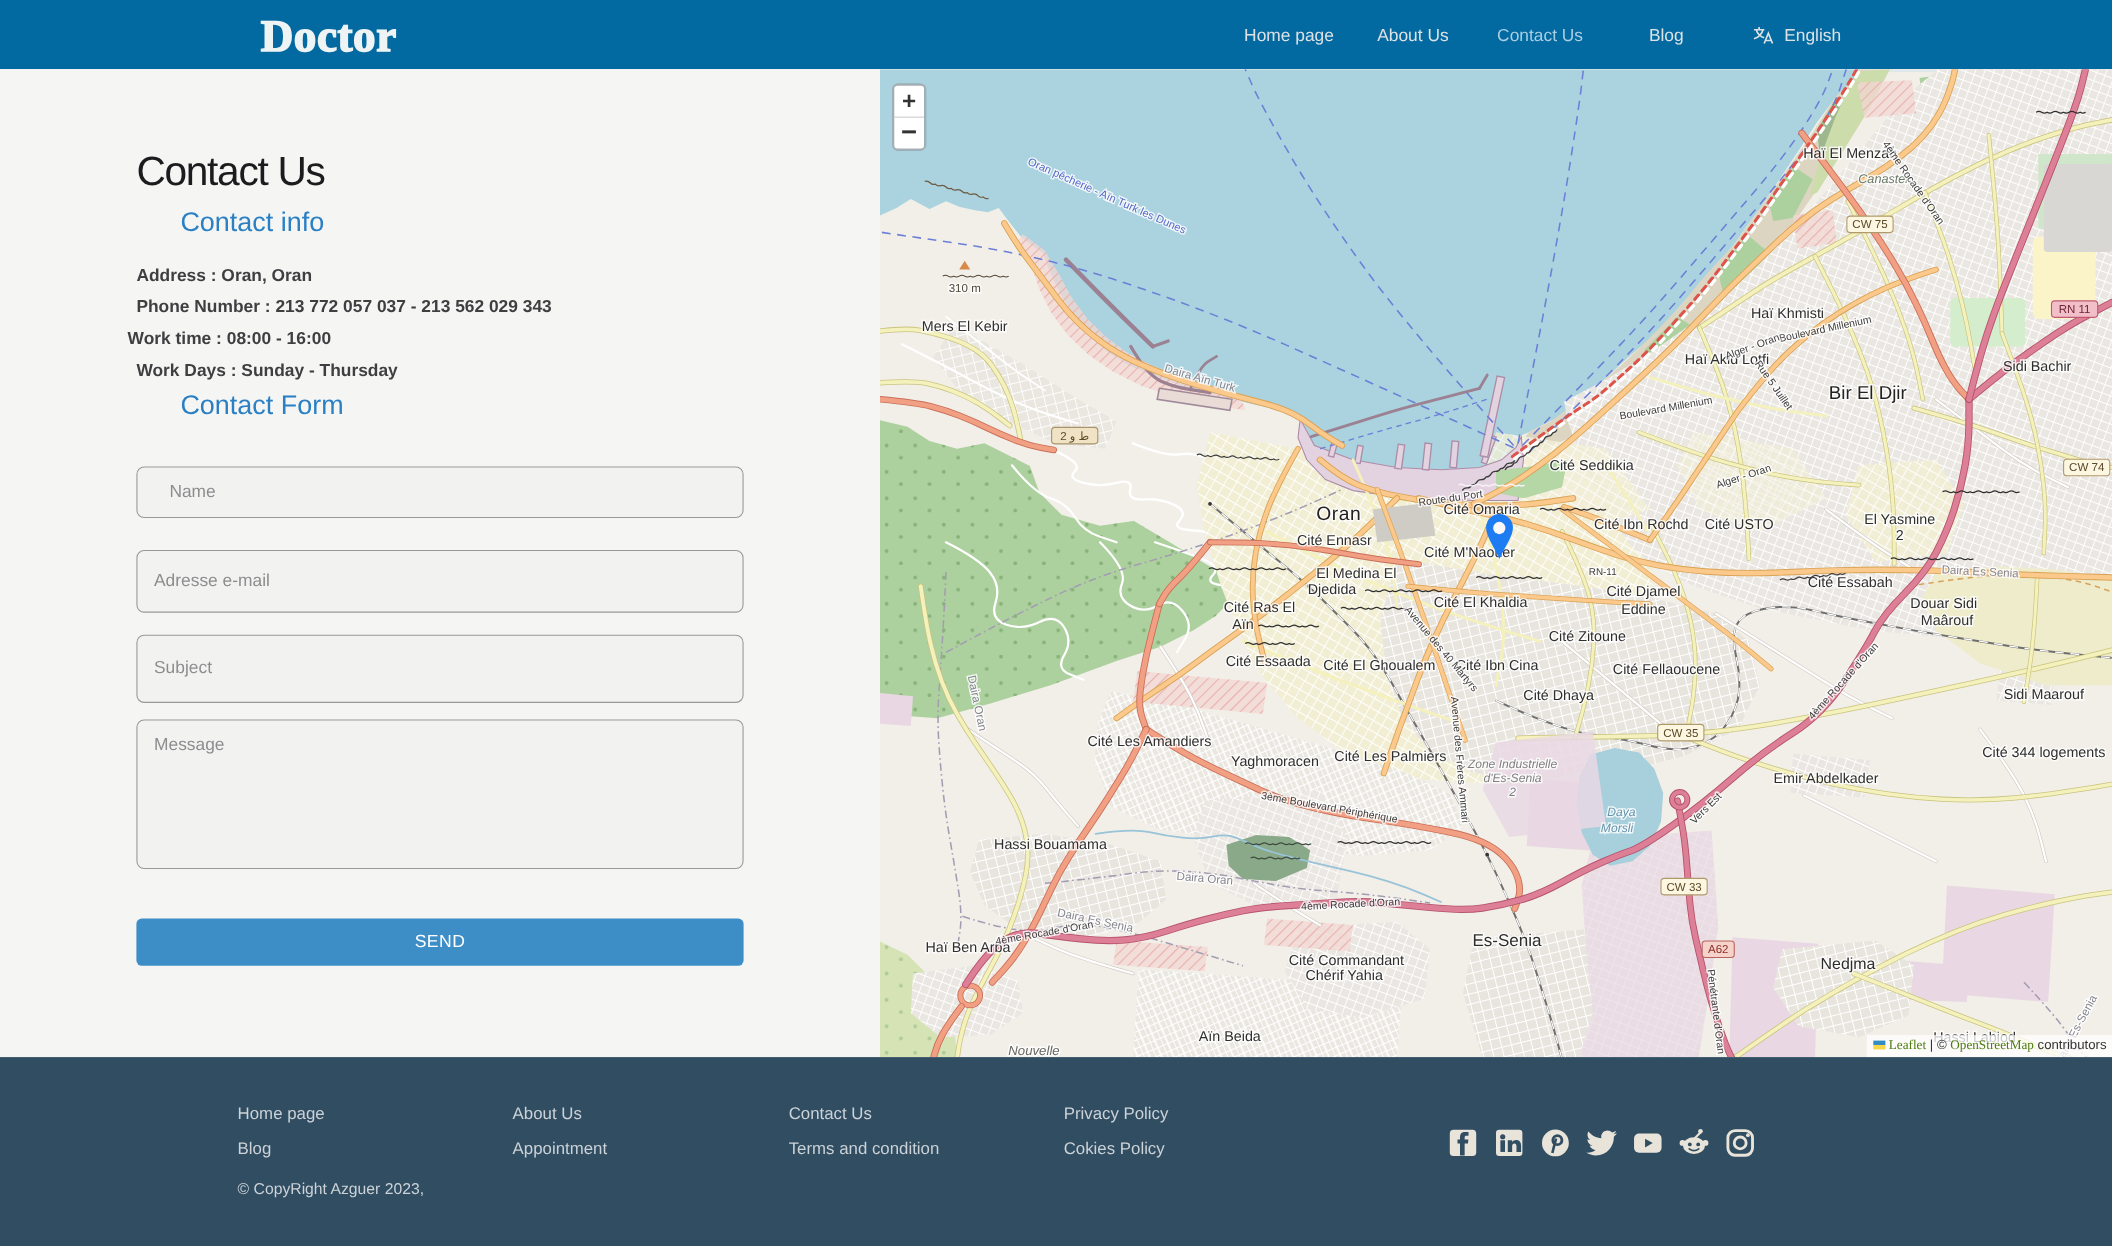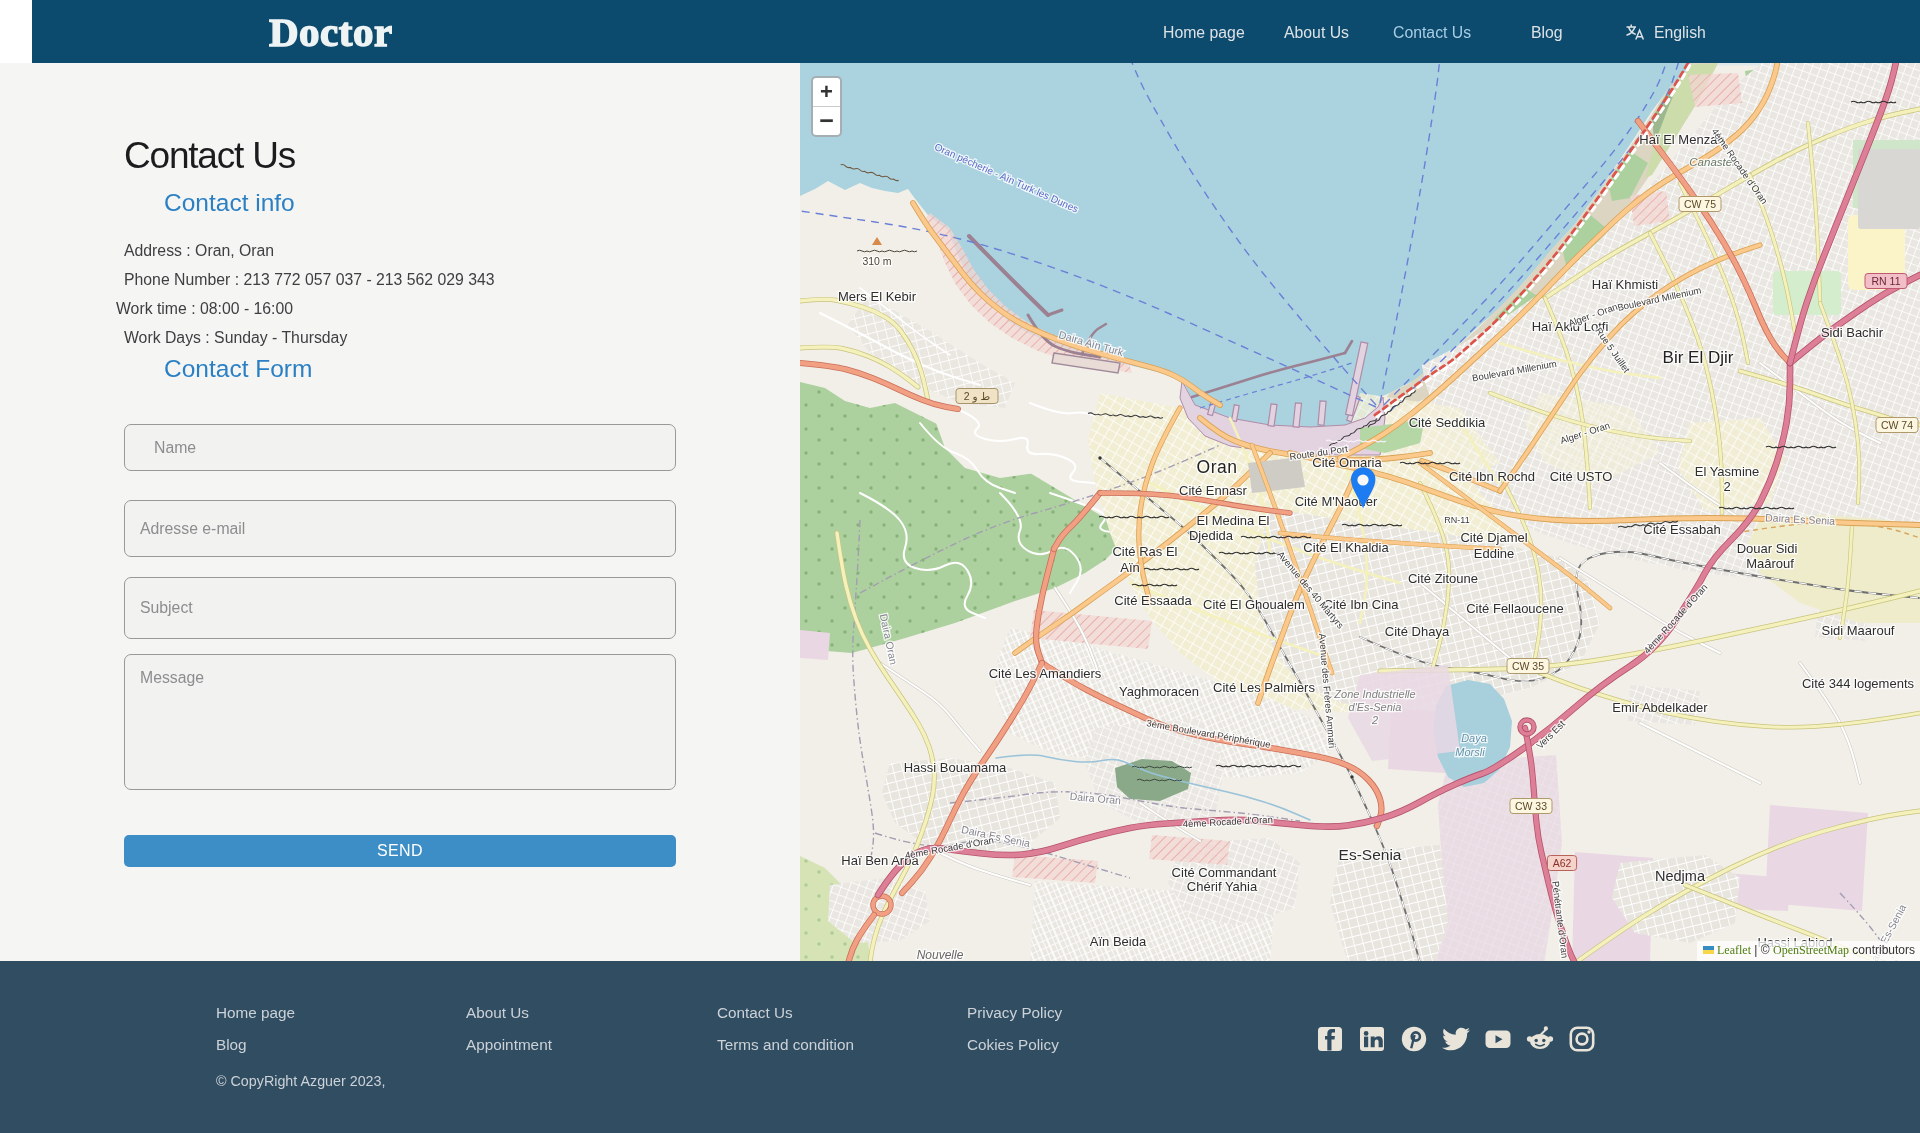--- a/index.html
+++ b/index.html
@@ -1,26 +1,26 @@
 <!DOCTYPE html>
 <html><head>
 <meta charset="utf-8">
 <style>
 * { margin:0; padding:0; box-sizing:border-box; }
 html,body { width:1920px; height:1133px; font-family:"Liberation Sans", sans-serif; background:#fff; overflow:hidden; }
 .abs { position:absolute; }
-header { height:63px; background:#0c4a6e; position:relative;margin-left:32px; }
+header { height:63px; background:#0369a1; position:relative; }
 .logo { position:absolute; left:237px; top:8px; font-family:"Liberation Serif", serif; font-weight:bold; font-size:41px; color:#eef3f4; letter-spacing:0.5px; -webkit-text-stroke:1.4px #eef3f4; }
 .nav { position:absolute; top:0; height:63px; font-size:15.8px; color:#dde2e5; }
 .main { position:relative; height:898px; background:#f5f5f4; }
 .left h1 { font-size:37px; font-weight:500; letter-spacing:-1.2px; color:#1c1c1e; line-height:1;}
 .left h2 { font-size:24.5px; font-weight:500; color:#2b80c4; line-height:1;margin-left:40px;}
-.left p { font-size:15.8px; color:#3f3f41; line-height:1;}
+.left p { font-size:15.8px; color:#3f3f41; line-height:1;font-weight:bold;}
 .inp { background:#f2f2f1; border:1px solid #999999; border-radius:7px; font-size:15.8px; color:#8d8d8f; padding:0 15px; display:flex; align-items:center; width:552px; left:124px; }
-.send { width:552px; height:32px; left:124px; top:772px; background:#3d8ec6; border-radius:5px; color:#fff; font-size:16px; letter-spacing:0.4px; display:flex; align-items:center; justify-content:center; }
+.send { width:552px; height:43px; left:124px; top:772px; background:#3d8ec6; border-radius:5px; color:#fff; font-size:16px; letter-spacing:0.4px; display:flex; align-items:center; justify-content:center; }
 .mapwrap { position:absolute; left:800px; top:0; width:1120px; height:898px; background:#f2efe9; overflow:hidden; }
 .zoomctl { position:absolute; left:11px; top:13px; width:31px; height:61px; background:#fff; border:2px solid rgba(55,75,85,0.45); border-radius:5px; z-index:10; }
 .zoomctl .zi { height:29px; border-bottom:1px solid #ccc; display:flex;align-items:center;justify-content:center; font-size:22px; font-weight:bold; color:#333; }
 .zoomctl .zo { height:27px; display:flex;align-items:center;justify-content:center; font-size:25px; font-weight:bold; color:#333; }
 .attrib { position:absolute; right:0; bottom:0; background:rgba(255,255,255,0.75); font-size:12px; color:#333; padding:2px 5px 3px 6px; z-index:10; }
 .attrib a { color:#4d7c0f; text-decoration:none;font-family:Liberation Serif, serif; }
 footer { height:172px; background:#304d62; position:relative; color:#ccd2d7; font-size:15.3px; }
 footer .abs { color:#ccd2d7; }
 .social { position:absolute; left:1316px; top:64px; display:flex; gap:14px; }
 </style>

